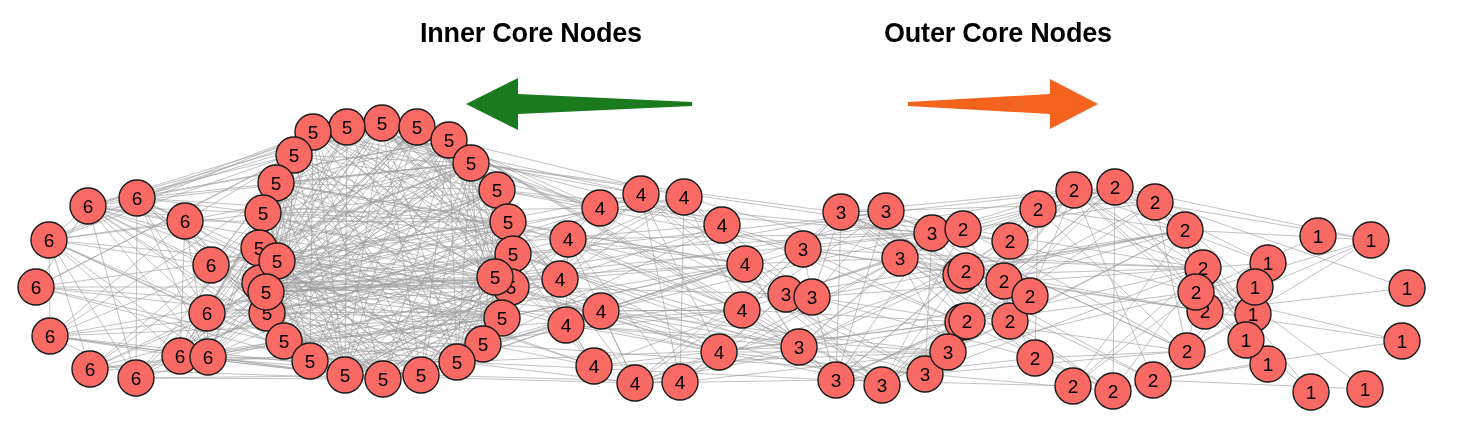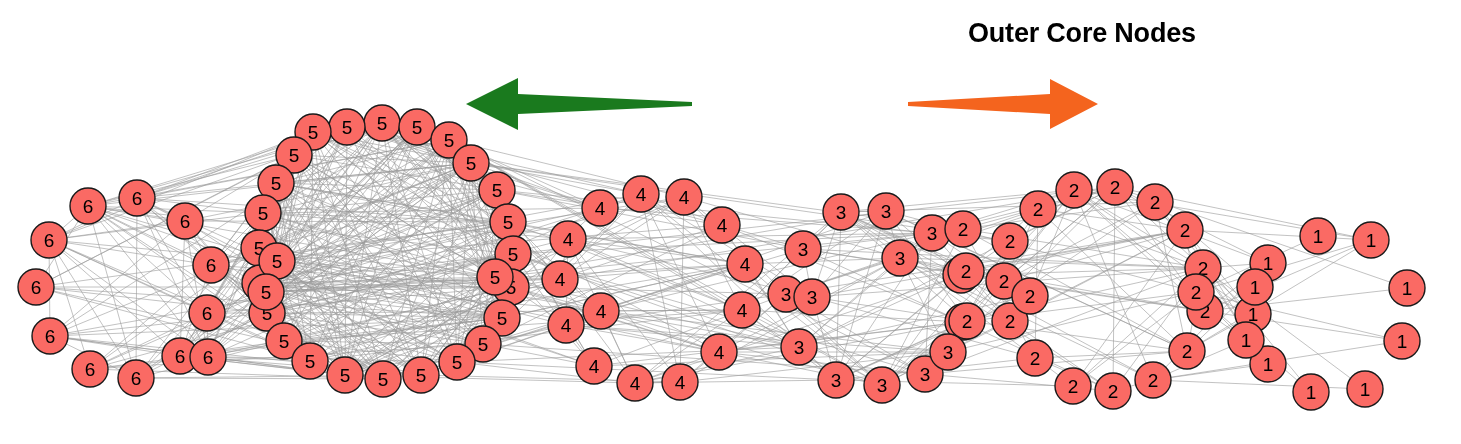--- a/index.html
+++ b/index.html
@@ -1155,16 +1155,17 @@
           <circle cx="1255" cy="287" r="18" class="node-circle" fill="#fa6a64" stroke="#1a1a1a" stroke-width="1.4"></circle>
           <text x="1255" y="287.5" class="node-text" font-size="19" fill="#000000">1</text>
         </g>
         <g>
           <circle cx="1246" cy="340" r="18" class="node-circle" fill="#fa6a64" stroke="#1a1a1a" stroke-width="1.4"></circle>
           <text x="1246" y="340.5" class="node-text" font-size="19" fill="#000000">1</text>
         </g>
       </g>
   </svg>
 
+  <div class="shell-label" id="label-inner" style="left: 420px; top: 18px; color: rgb(0, 0, 0);">Inner Core Nodes</div>
 
-  <div class="shell-label" id="label-outer" style="left: 968px; top: 18px; color: rgb(0, 0, 0);">Outer Core Nodes</div>
+  <div class="shell-label" id="label-outer" style="left: 884px; top: 18px; color: rgb(0, 0, 0);">Outer Core Nodes</div>
 
 </div>
 
 </body></html>

